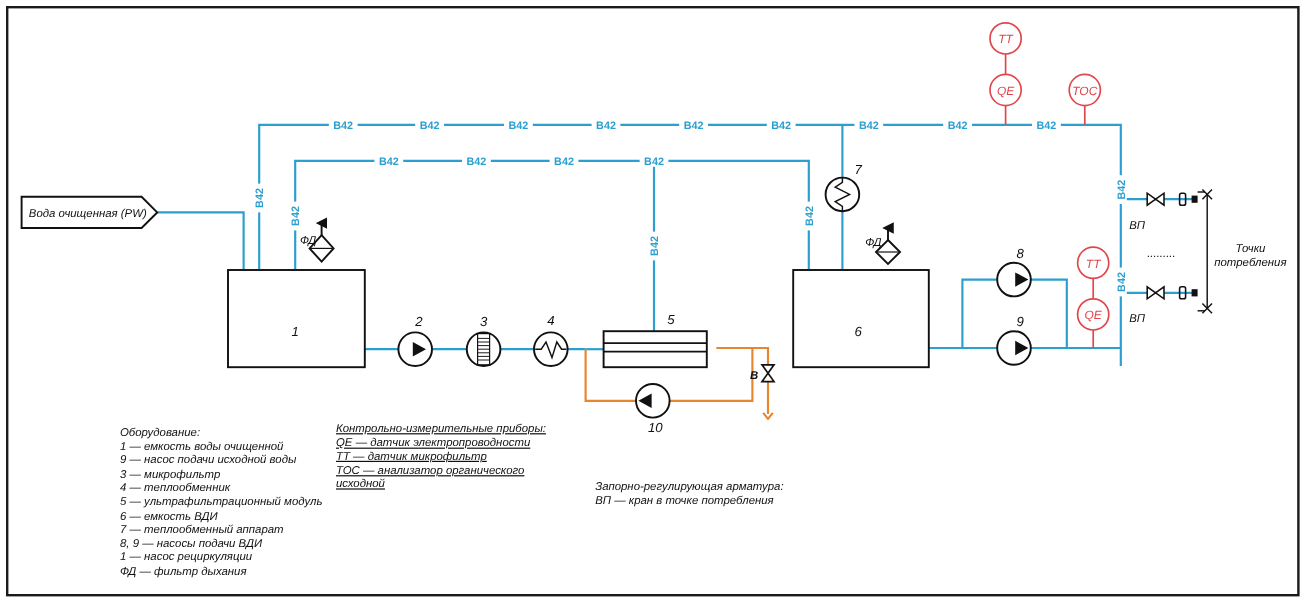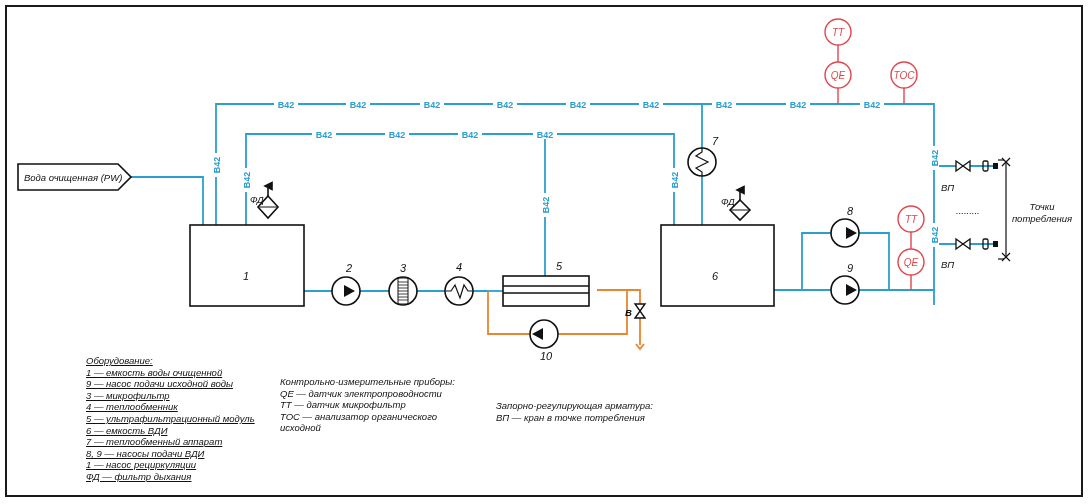--- a/index.html
+++ b/index.html
@@ -230,35 +230,35 @@
     <line x1="1006" y1="162" x2="1006" y2="257"></line>
     <path d="M1002,158 L1010,166 M1010,158 L1002,166"></path>
     <path d="M1002,253 L1010,261 M1010,253 L1002,261"></path>
     <path d="M998,160 L1004,160"></path>
     <path d="M998,259 L1004,259"></path>
   </g>
   <text class="txt" x="1042" y="210" text-anchor="middle">Точки</text>
   <text class="txt" x="1042" y="222" text-anchor="middle">потребления</text>
 </svg>
 
-<div class="legend" style="left:86px; top:355px;text-decoration:underline;">
+<div class="legend" style="left:100px; top:355px;">
   <div>Оборудование:</div>
   <div>1 — емкость воды очищенной</div>
   <div>9 — насос подачи исходной воды</div>
   <div>3 — микрофильтр</div>
   <div>4 — теплообменник</div>
   <div>5 — ультрафильтрационный модуль</div>
   <div>6 — емкость ВДИ</div>
   <div>7 — теплообменный аппарат</div>
   <div>8, 9 — насосы подачи ВДИ</div>
   <div>1 — насос рециркуляции</div>
   <div>ФД — фильтр дыхания</div>
 </div>
 
-<div class="legend" style="left:280px; top:376px;">
+<div class="legend" style="left:280px; top:352px;text-decoration:underline;">
   <div>Контрольно-измерительные приборы:</div>
   <div>QE — датчик электропроводности</div>
   <div>TT — датчик микрофильтр</div>
   <div>TOC — анализатор органического</div>
   <div>исходной</div>
 </div>
 
 <div class="legend" style="left:496px; top:378px;margin-top:22px;">
   <div>Запорно-регулирующая арматура:</div>
   <div>ВП — кран в точке потребления</div>

